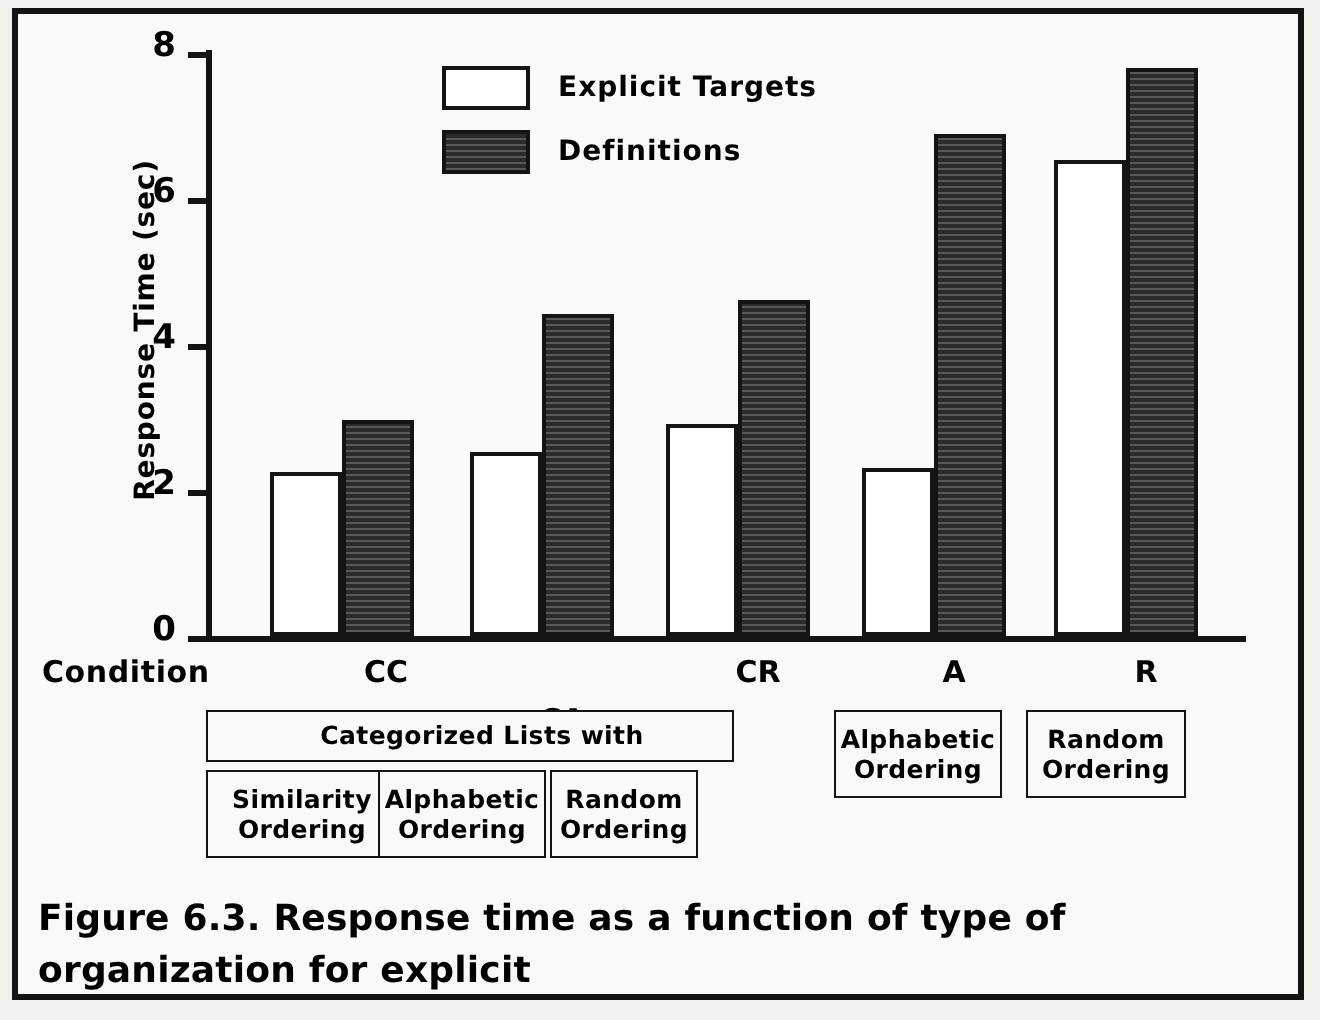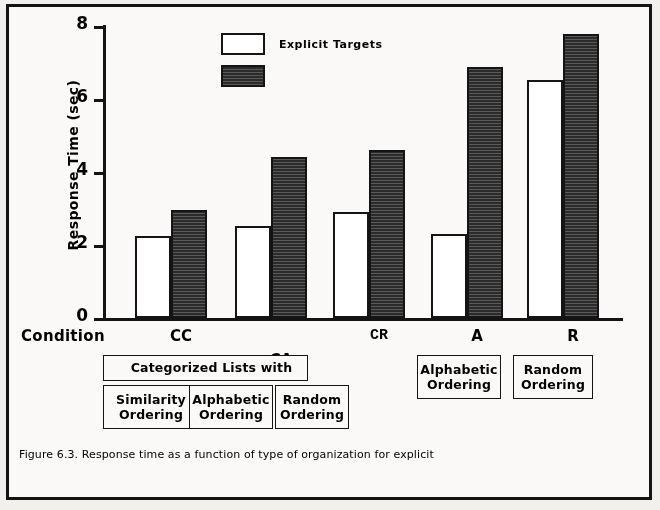--- a/index.html
+++ b/index.html
@@ -104,21 +104,21 @@
   .bar.definitions {
     background-color: #2b2b2b;
     background-image:
       repeating-linear-gradient(0deg, rgba(255,255,255,0.22) 0 1px, rgba(0,0,0,0) 1px 3px);
   }
   
   #legend {
     position: absolute;
     left: 118px;
     top: 8px;
-    font-size: 11px;
+    font-size: 14px;
     font-weight: bold;
     text-align: right;
   }
   .legend-row {
     display: flex;
     align-items: center;
     margin-bottom: 10px;
   }
   .legend-swatch {
     width: 44px;
@@ -181,22 +181,22 @@
     justify-content: center;
     line-height: 1.22;
     letter-spacing: 0.2px;
   }
   
   #caption {
     position: absolute;
     left: 10px;
     top: 440px;
     width: 628px;
-    font-size: 11px;
-    font-weight: normal;
+    font-size: 18px;
+    font-weight: bold;
     line-height: 1.45;
     letter-spacing: 0.1px;
   }
   #caption .cap-line { display: block; }
 </style>
 </head>
 <body>
 
 <div id="page">
   <div id="frame">
@@ -240,35 +240,36 @@
         <div class="bar explicit" style="left: 424px; width: 36px; height: 238.062px;"></div>
         <div class="bar definitions" style="left: 460px; width: 36px; height: 283.844px;"></div>
 
         <div id="legend">
           <div class="legend-row">
             <span class="legend-swatch explicit"></span>
             <span class="legend-label">Explicit Targets</span>
           </div>
           <div class="legend-row">
             <span class="legend-swatch definitions"></span>
+            <span class="legend-label">Definitions</span>
           </div>
         </div>
       </div>
 
       <div id="cond-row">
         <div id="cond-title">Condition</div>
-        <div class="cond-code" style="left:140px; width:40px;">CC</div>
+        <div class="cond-code" style="left:152px; width:40px;">CC</div>
         <div class="cond-code" style="left:240px; width:40px;margin-top:24px;">CA</div>
-        <div class="cond-code" style="left:338px; width:40px;font-family:Liberation Mono, monospace;">CR</div>
+        <div class="cond-code" style="left:338px; width:40px;">CR</div>
         <div class="cond-code" style="left:436px; width:40px;">A</div>
         <div class="cond-code" style="left:532px; width:40px;">R</div>
       </div>
 
       <div id="boxes">
-        <div class="lbl-box" style="left:82px; top:0px; width:205px; height:26px;padding-left:12px;">
+        <div class="lbl-box" style="left:82px; top:0px; width:264px; height:26px;padding-left:12px;">
           <span>Categorized Lists with</span>
         </div>
 
         <div class="lbl-box" style="left:82px; top:30px; width:96px; height:44px;">
           <span>Similarity</span>
           <span>Ordering</span>
         </div>
         <div class="lbl-box" style="left:168px; top:30px; width:84px; height:44px;">
           <span>Alphabetic</span>
           <span>Ordering</span>

